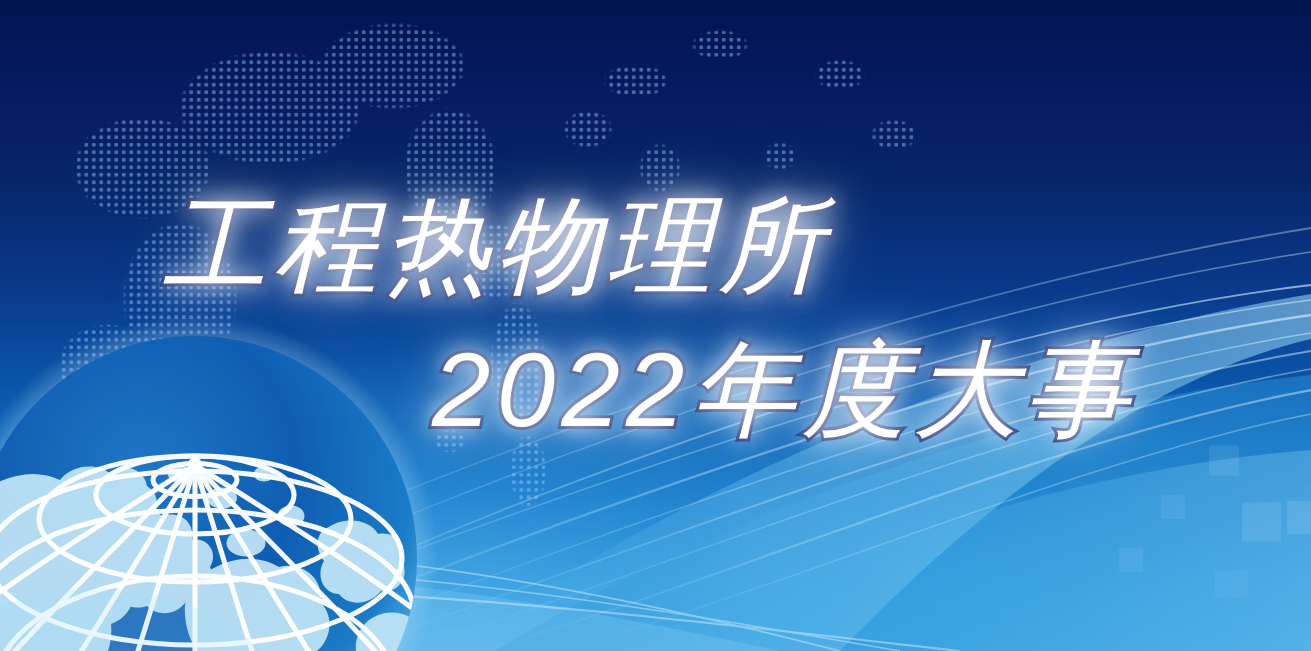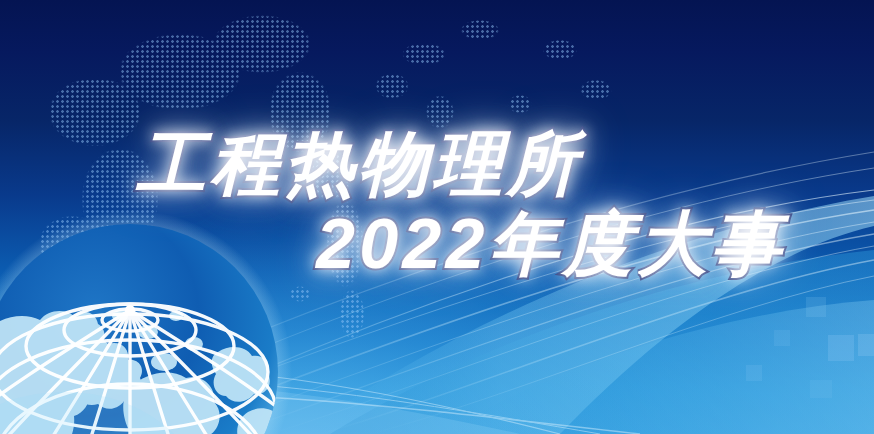--- a/index.html
+++ b/index.html
@@ -75,32 +75,31 @@
   .globe-wrap{position:absolute;left:-22px;top:212px;width:320px;height:320px;}
 
   
   .waves{position:absolute;inset:0;}
 
   
   .sq{position:absolute;background:rgba(150,205,245,.42);}
 
   
   .headline{position:absolute;white-space:nowrap;
-    font-weight:bold;font-style:italic;
+    font-weight:normal;font-style:italic;
     color:#ffffff;letter-spacing:.06em;
     -webkit-text-stroke:4px #15256e;
     paint-order:stroke fill;
     text-shadow:
       0 0 14px rgba(255,255,255,.95),
       0 0 26px rgba(235,245,255,.85),
       0 0 44px rgba(200,230,255,.6);
-    margin-left: 28px;
   }
   #title-line1{left:108px;top:126px;font-size:70px;line-height:76px;}
-  #title-line2{left:288px;top:206px;font-size:70px;line-height:76px;}
+  #title-line2{left:288px;top:222px;font-size:70px;line-height:76px;}
 </style>
 </head>
 <body>
 
 <div id="banner">
 
   <div class="glow-a"></div>
   <div class="glow-b"></div>
 
   <div class="dots"></div>

